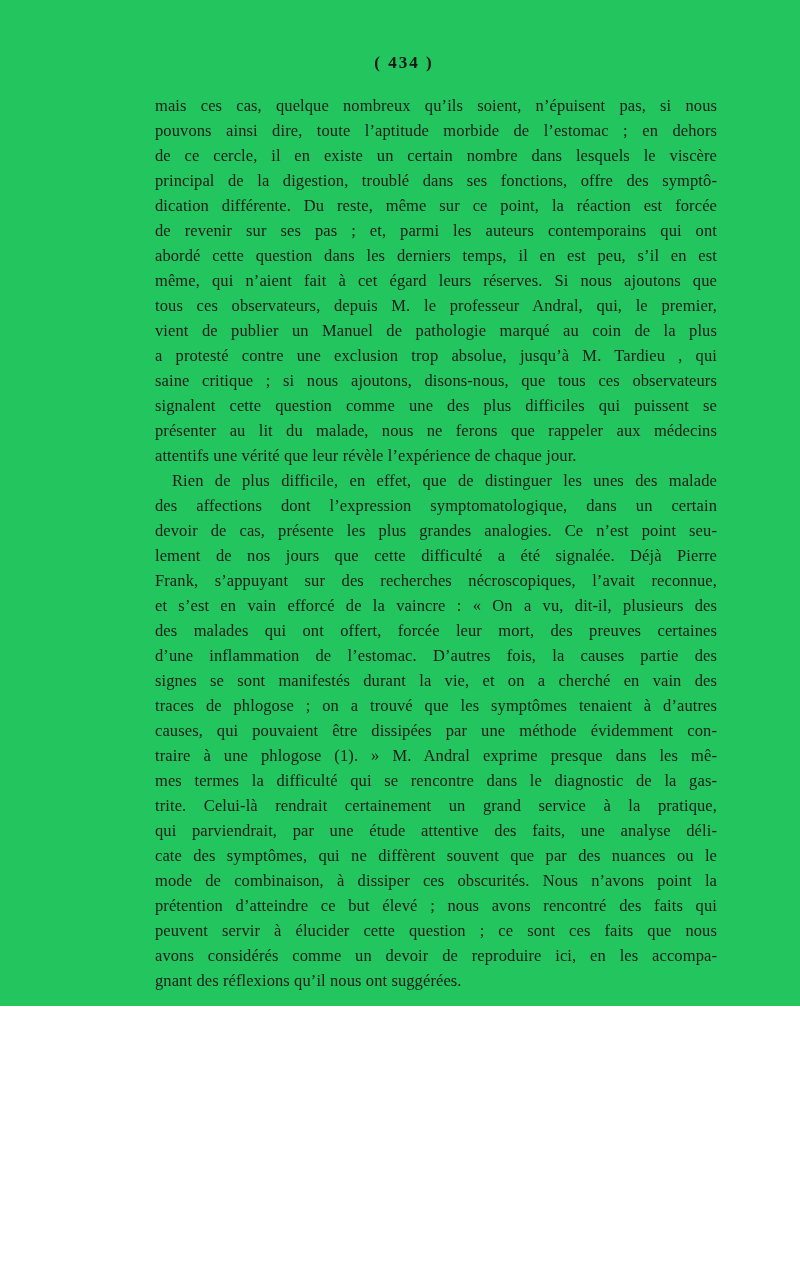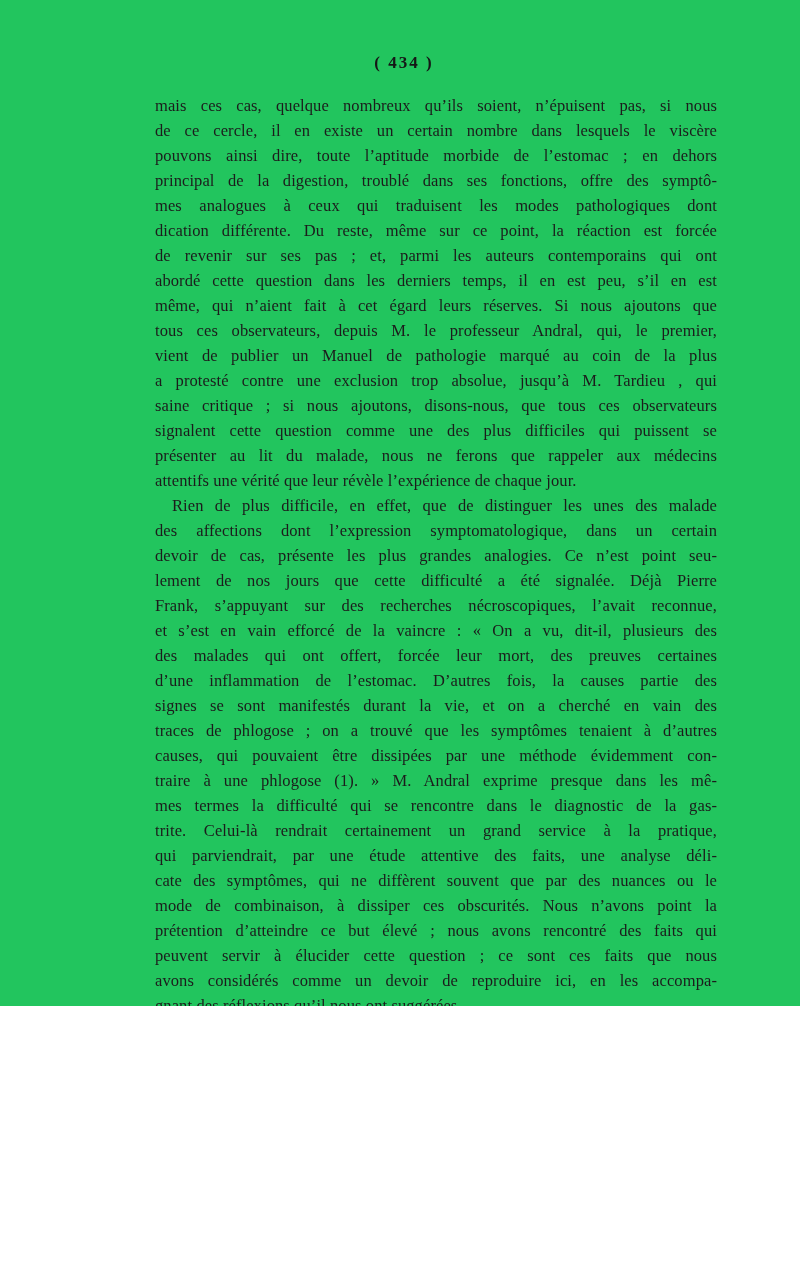--- a/index.html
+++ b/index.html
@@ -73,24 +73,23 @@
 </head>
 <body>
 
 <div class="page">
 
   <div class="page-number">( 434 )</div>
 
   <div class="text-block">
       <div class="paragraph">
         <div class="line">mais ces cas, quelque nombreux qu’ils soient, n’épuisent pas, si nous</div>
+        <div class="line">pouvons ainsi dire, toute l’aptitude morbide de l’estomac ; en dehors</div>
         <div class="line">de ce cercle, il en existe un certain nombre dans lesquels le viscère</div>
-        <div class="line">pouvons ainsi dire, toute l’aptitude morbide de l’estomac ; en dehors</div>
         <div class="line">principal de la digestion, troublé dans ses fonctions, offre des symptô-</div>
-        <div class="line">mes analogues à ceux qui traduisent les modes pathologiques dont</div>
         <div class="line">dication différente. Du reste, même sur ce point, la réaction est forcée</div>
         <div class="line">de revenir sur ses pas ; et, parmi les auteurs contemporains qui ont</div>
         <div class="line">abordé cette question dans les derniers temps, il en est peu, s’il en est</div>
         <div class="line">même, qui n’aient fait à cet égard leurs réserves. Si nous ajoutons que</div>
         <div class="line">tous ces observateurs, depuis M. le professeur Andral, qui, le premier,</div>
         <div class="line">vient de publier un Manuel de pathologie marqué au coin de la plus</div>
         <div class="line">a protesté contre une exclusion trop absolue, jusqu’à M. Tardieu , qui</div>
         <div class="line">saine critique ; si nous ajoutons, disons-nous, que tous ces observateurs</div>
         <div class="line">signalent cette question comme une des plus difficiles qui puissent se</div>
         <div class="line">présenter au lit du malade, nous ne ferons que rappeler aux médecins</div>

